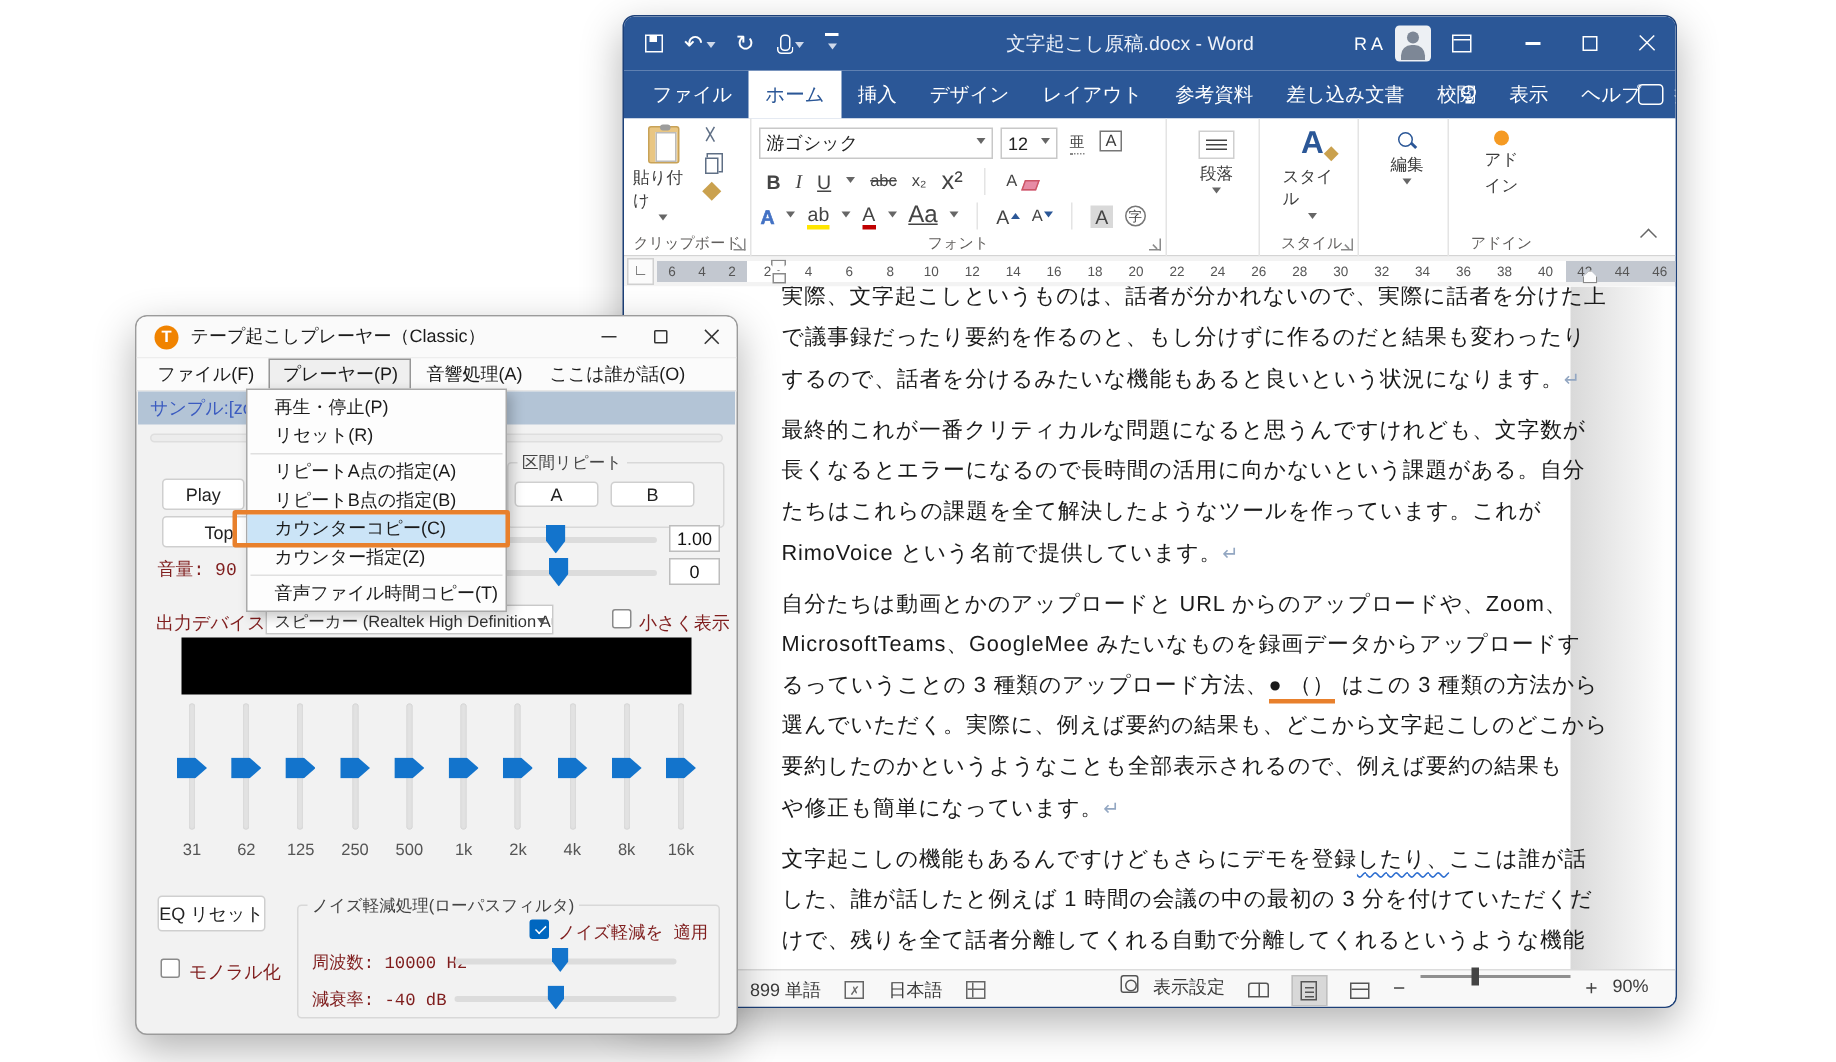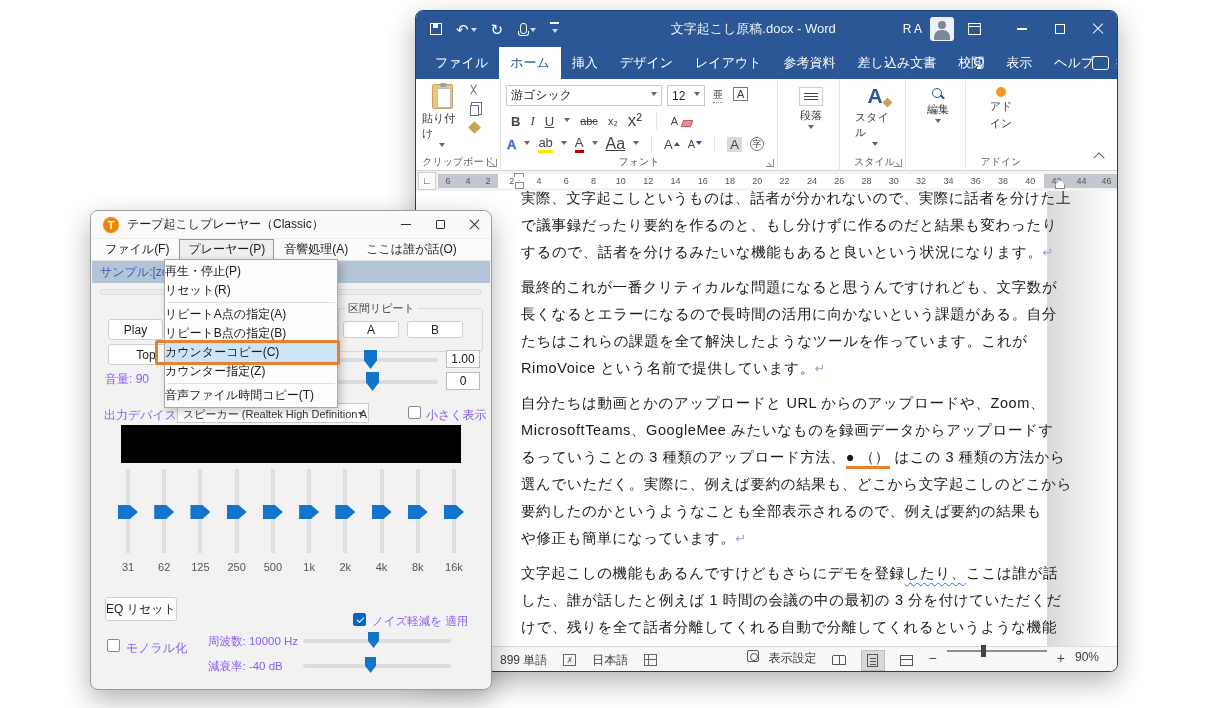--- a/index.html
+++ b/index.html
@@ -152,21 +152,21 @@
   .ic-x-d { width:11px; height:11px; position:relative; }
   .ic-x-d::before,.ic-x-d::after { content:""; position:absolute; left:-1px; top:5px; width:13px; height:1.2px; background:#333; }
   .ic-x-d::before { transform:rotate(45deg); } .ic-x-d::after { transform:rotate(-45deg); }
   .pl-menubar { height:22px; background:#fbfbfb; border-bottom:1px solid #e6e6e6; display:flex; align-items:center; padding-left:6px; font-size:12px; color:#1a1a1a; }
   .pm-item { padding:1px 8px; margin-right:2px; }
   .pm-item.open { border:1px solid #979797; background:#efefef; }
   .pl-sample { position:absolute; left:1px; right:1px; top:50px; height:22px; background:#b3c4d6; display:flex; align-items:center; padding-left:8px; font-size:12px; color:#3b5bc0; }
   .pl-progress { position:absolute; left:9px; right:9px; top:78px; height:6px; background:#ececec; border:1px solid #dedede; border-radius:3px; }
   .pl-btn { position:absolute; background:#fff; border:1px solid #cfcfcf; border-radius:3px; font-size:12px; color:#222;
             display:flex; align-items:center; justify-content:center; }
-  .pl-label { position:absolute; font-size:12px; color:#8b5cf6; white-space:nowrap; }
+  .pl-label { position:absolute; font-size:12px; color:#7f1d1d; white-space:nowrap;font-family:Liberation Mono, monospace; }
   .grp { position:absolute; border:1px solid #d8d8d8; border-radius:3px; }
   .grp-legend { position:absolute; top:-8px; left:6px; background:#f2f2f2; padding:0 3px; font-size:11px; color:#444; white-space:nowrap; }
   .h-track { position:absolute; height:4px; background:#dcdcdc; border-radius:2px; }
   .h-thumb { position:absolute; width:13px; height:19px; background:#1374cc;
              clip-path:polygon(0 0,100% 0,100% 55%,50% 100%,0 55%); }
   .valbox { position:absolute; width:34px; height:18px; background:#fff; border:1px solid #bdbdbd; font-size:12px; color:#111;
             display:flex; align-items:center; justify-content:center; }
   .pl-select { position:absolute; left:86px; top:192px; width:192px; height:20px; background:#fff; border:1px solid #c9c9c9;
                font-size:11px; color:#333; padding:3px 16px 0 5px; white-space:nowrap; overflow:hidden; }
   .pl-select .caret-dn { position:absolute; right:4px; top:8px; border-top-color:#555; }
@@ -176,21 +176,21 @@
                         border-left:1.8px solid #fff; border-bottom:1.8px solid #fff; transform:rotate(-45deg); }
   .waveform { position:absolute; left:30px; top:214px; width:340px; height:38px; background:#000; }
   .eq-wrap { position:absolute; left:26px; top:258px; width:348px; display:flex; justify-content:space-between; }
   .eq-band { width:22px; position:relative; height:106px; }
   .eq-track { position:absolute; left:9px; top:0; width:4px; height:84px; background:#e2e2e2; border-radius:2px; box-shadow:inset 0 0 1px #bbb; }
   .eq-thumb { position:absolute; left:1px; top:36px; width:20px; height:14px; background:#1374cc;
               clip-path:polygon(0 0,60% 0,100% 50%,60% 100%,0 100%); }
   .eq-label { position:absolute; left:0; right:0; top:92px; text-align:center; font-size:11px; color:#555; }
   .cm { position:absolute; left:73px; top:48px; width:174px; background:#fdfdfd; border:1px solid #a9a9a9;
         box-shadow:3px 3px 8px rgba(0,0,0,.22); padding:2px 0; z-index:50; font-size:12px; color:#1a1a1a; }
-  .cm-item { height:19px; line-height:19px; white-space:nowrap; }
+  .cm-item { height:19px; line-height:19px; padding-left:18px; white-space:nowrap; }
   .cm-item.highlight { background:#cbe4f7; }
   .cm-item.sep { height:5px; padding:0; position:relative; }
   .cm-item.sep::after { content:""; position:absolute; left:2px; right:2px; top:2px; height:1px; background:#e0e0e0; }
   .annot-box { position:absolute; left:64px; top:129px; width:185px; height:25px; border:3px solid #e8802c; border-radius:2px;
                z-index:60; pointer-events:none; }
 </style>
 </head>
 <body>
 
 <div class="window" id="word-window">
@@ -566,20 +566,23 @@
         <span class="eq-track"></span>
         <span class="eq-thumb"></span>
         <span class="eq-label">16k</span>
       </div>
     </div>
 
   <div class="pl-btn" style="left:14px; top:386px; width:72px; height:24px;">EQ リセット</div>
   <span class="chk" style="left:16px; top:428px;"></span>
   <div class="pl-label" style="left:35px; top:429px;">モノラル化</div>
 
+  <div class="grp" style="left:107px; top:392px; width:282px; height:76px;">
+    <span class="grp-legend">ノイズ軽減処理(ローパスフィルタ)</span>
+  </div>
   <span class="chk checked" style="left:262px; top:402px;"></span>
   <div class="pl-label" style="left:281px; top:403px; font-size:11.5px;">ノイズ軽減を 適用</div>
   <div class="pl-label" style="left:117px; top:423px; font-size:11.5px;">周波数: 10000 Hz</div>
   <div class="h-track" style="left:212px; top:428px; width:148px;"></div>
   <div class="h-thumb" style="left:277px; top:421px; width:11px; height:16px;"></div>
   <div class="pl-label" style="left:117px; top:448px; font-size:11.5px;">減衰率: -40 dB</div>
   <div class="h-track" style="left:212px; top:453px; width:148px;"></div>
   <div class="h-thumb" style="left:274px; top:446px; width:11px; height:16px;"></div>
 
   <div class="cm">

